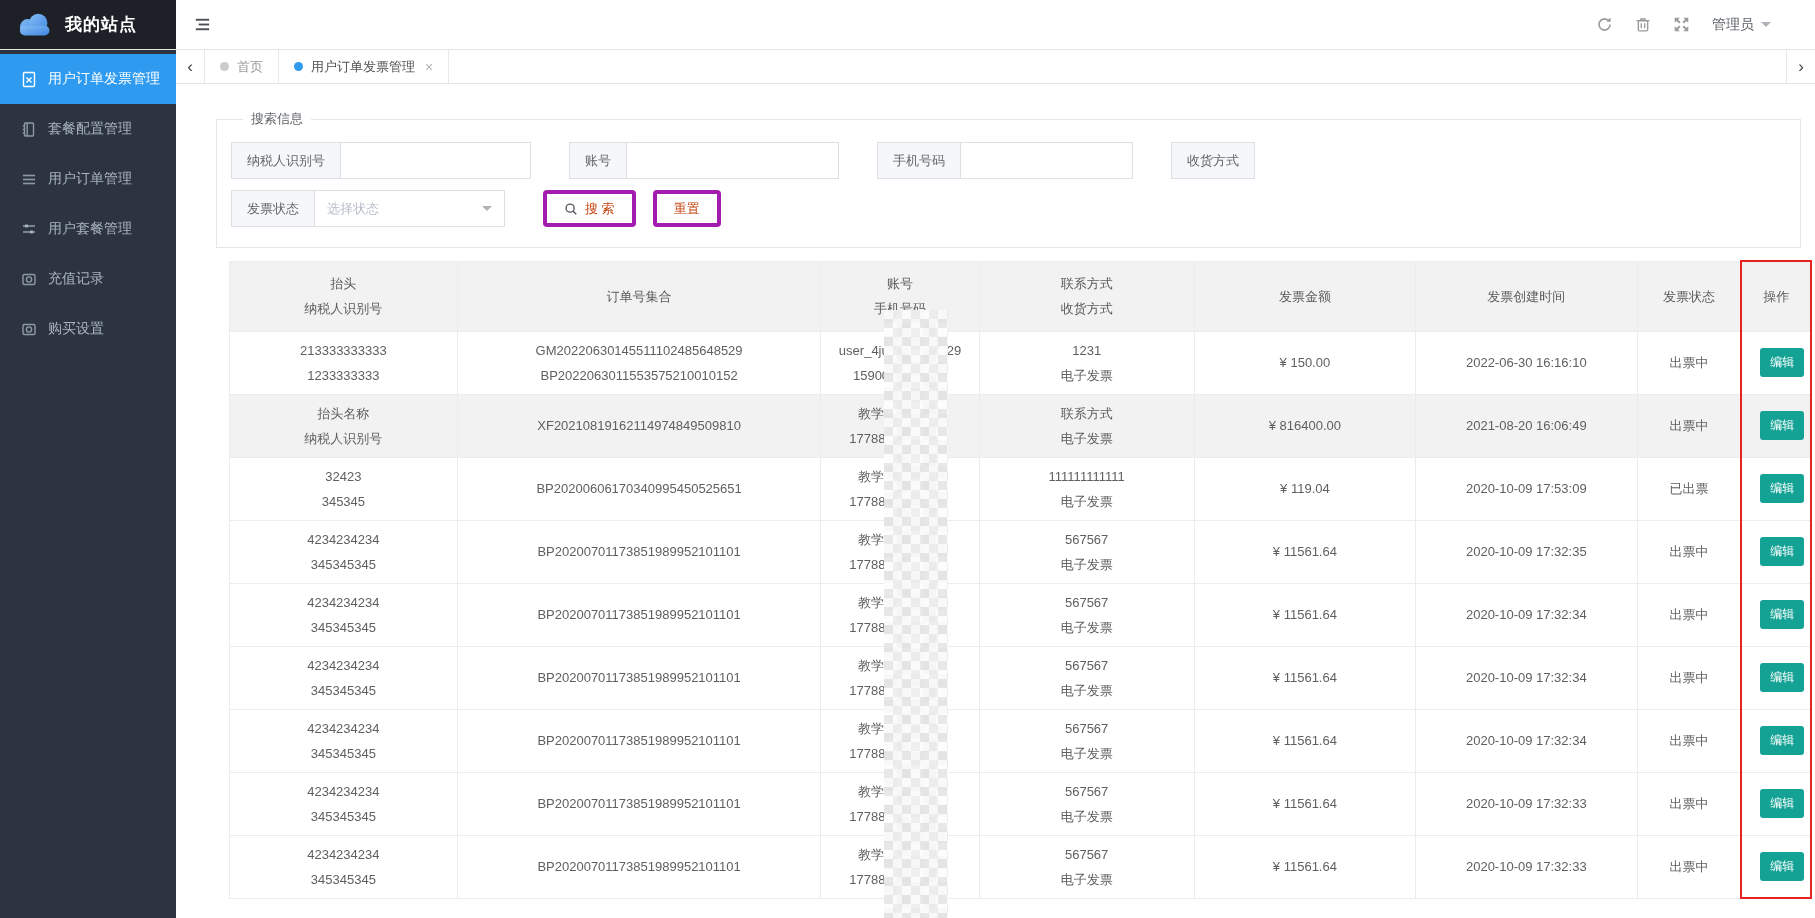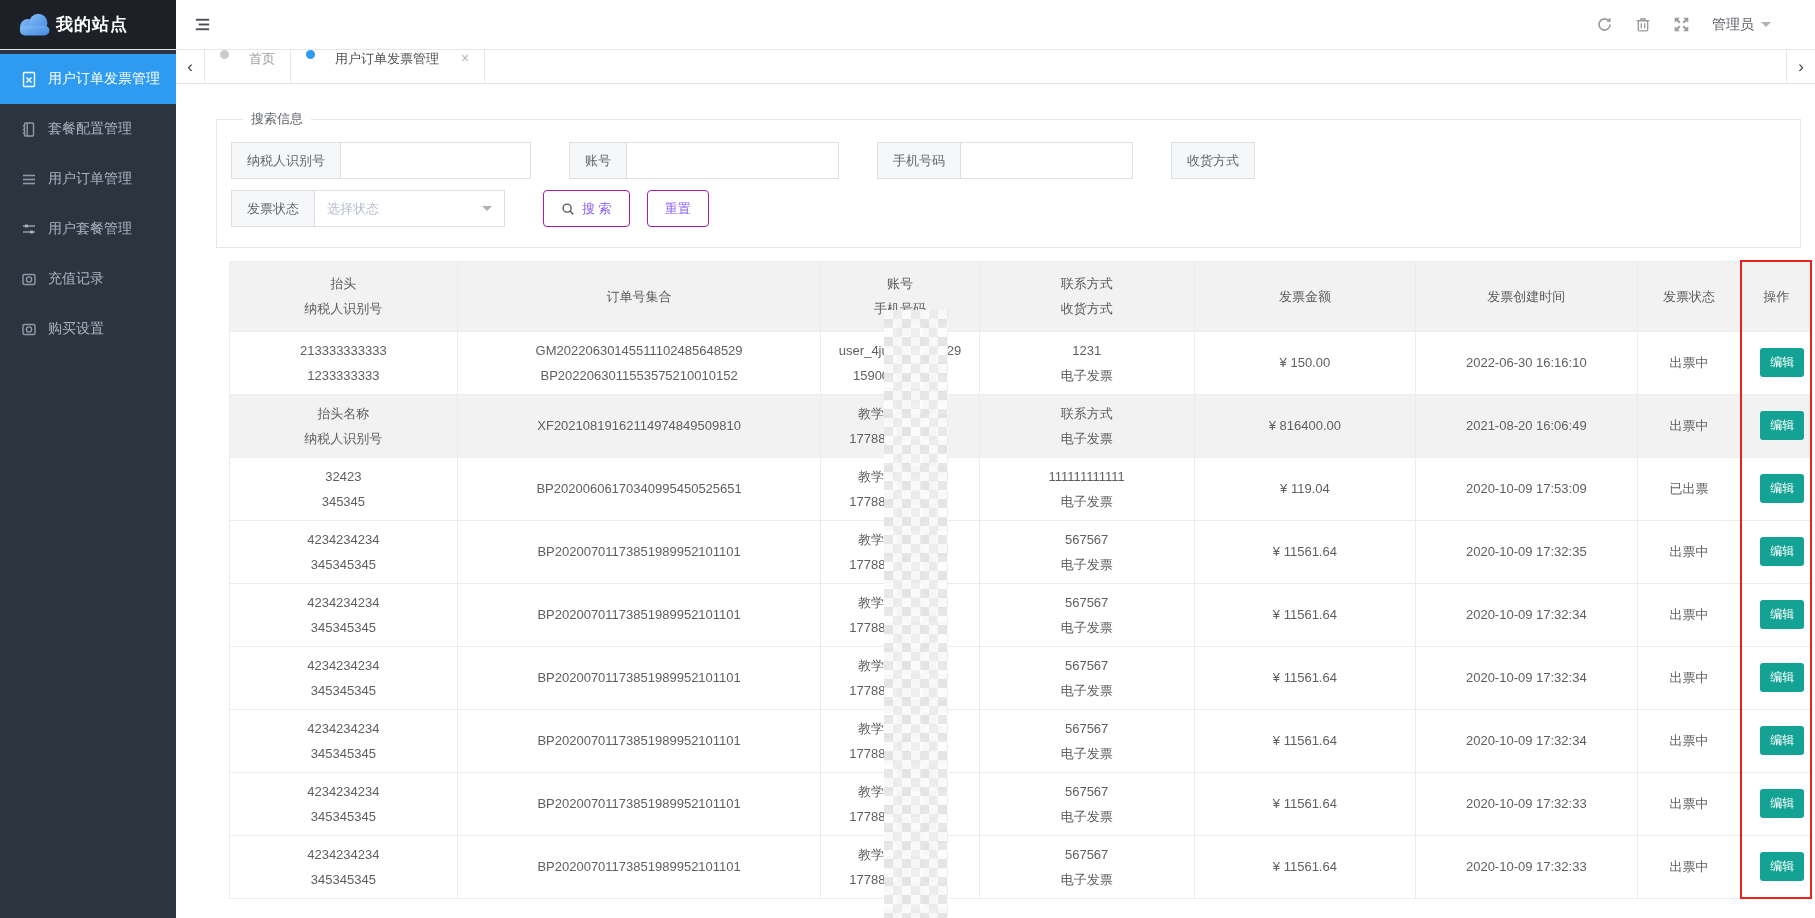--- a/index.html
+++ b/index.html
@@ -3,21 +3,21 @@
 <meta charset="utf-8">
 <style>
   * { margin:0; padding:0; box-sizing:border-box; }
   html,body { background:#fff; }
   body { font-family:"Liberation Sans","DejaVu Sans",sans-serif; }
   .page { position:relative; width:1815px; height:918px; overflow:hidden; background:#fff; }
 
   
   .topbar { position:absolute; top:0; left:0; width:1815px; height:50px; background:#fff;
             border-bottom:1px solid #e6e6e6; display:flex; align-items:stretch; z-index:6; }
-  .logo { width:176px; background:#1d2026; display:flex; align-items:center; padding-left:14px; flex:0 0 176px; }
+  .logo { width:176px; background:#1d2026; display:flex; align-items:center; gap:9px; padding-left:14px; flex:0 0 176px; }
   .brand { color:#fff; font-size:17px; font-weight:bold; letter-spacing:1px; }
   .collapse-btn { width:52px; display:flex; align-items:center; justify-content:center; cursor:pointer; }
   .topnav { display:flex; align-items:stretch; }
   .nav-item { display:flex; align-items:center; padding:0 19px; font-size:14px; color:#42464c; cursor:pointer; }
   .nav-item.active { background:#e2e2e2; color:#24262a; }
   .top-right { margin-left:auto; display:flex; align-items:center; gap:22px; padding-right:44px; }
   .tool-ic { color:#9b9b9b; display:flex; align-items:center; cursor:pointer; }
   .admin { display:flex; align-items:center; gap:7px; font-size:14px; color:#5f6368; cursor:pointer; }
   .caret-down { width:0; height:0; border:5px solid transparent; border-top-color:#aeb2b9; margin-top:5px; }
 
@@ -30,41 +30,41 @@
   .sitem.active { background:#2f9bf0; color:#ffffff; }
   .sitem.active svg { stroke:#ffffff; }
 
   
   .main { position:absolute; top:50px; left:176px; right:0; bottom:0; background:#fff; }
 
   .tabbar { height:34px; display:flex; align-items:stretch; border-bottom:1px solid #e4e4e4; }
   .tab-arrow { width:29px; display:flex; align-items:center; justify-content:center; color:#444;
                font-size:17px; cursor:pointer; border-right:1px solid #e8e8e8; }
   .tab-arrow.right { margin-left:auto; border-right:none; border-left:1px solid #e8e8e8; }
-  .tab { display:flex; align-items:flex-start; gap:20px; padding:0 15px; font-size:13px; color:#9a9a9a;
+  .tab { display:flex; align-items:center; gap:8px; padding:0 15px; font-size:13px; color:#9a9a9a;
          border-right:1px solid #e8e8e8; cursor:pointer; }
   .tab .dot { width:9px; height:9px; border-radius:50%; background:#cbcbcb; }
   .tab.active { color:#515151; }
   .tab.active .dot { background:#2f9bf0; }
   .tab .close { color:#b3b3b3; font-size:14px; margin-left:2px; cursor:pointer; }
 
   
   fieldset.search { margin:26px 14px 0 40px; border:1px solid #e3e6ea; padding:14px 20px 20px 14px; }
   fieldset.search legend { margin-left:12px; padding:0 8px; font-size:13px; color:#5f6368; }
   .form-row { display:flex; align-items:center; gap:38px; }
   .form-row + .form-row { margin-top:11px; gap:17px; }
   .igroup { display:inline-flex; height:37px; }
   .ilabel { background:#f6f7f9; border:1px solid #dcdfe6; display:flex; align-items:center;
             padding:0 15px; font-size:13px; color:#63676e; white-space:nowrap; }
   .ifld { border:1px solid #dcdfe6; border-left:none; height:37px; padding:0 10px; font-size:13px;
           color:#444; outline:none; background:#fff; }
   .sel { border:1px solid #dcdfe6; border-left:none; background:#fff; display:flex; align-items:center;
          justify-content:space-between; padding:0 12px; font-size:13px; color:#b6bdc9; cursor:pointer; }
-  .btn { height:37px; padding:0 17px; background:#fff; border:1px solid #a21caf; border-radius:4px;
-         font-size:13px; color:#8b5cf6; display:inline-flex; align-items:center; gap:7px; cursor:pointer; }
+  .btn { height:37px; padding:0 17px; background:#fff; border:4px solid #a21caf; border-radius:4px;
+         font-size:13px; color:#c2410c; display:inline-flex; align-items:center; gap:7px; cursor:pointer; }
 
   
   table.grid { border-collapse:collapse; table-layout:fixed; width:1583px; margin:12px 0 0 53px; }
   .grid th, .grid td { border:1px solid #ececec; text-align:center; }
   .grid thead th { background:#f2f2f2; font-weight:normal; color:#5c5c5c; font-size:13px; height:70px; }
   .grid td { height:63px; font-size:13px; color:#5f5f5f; background:#fff; }
   .grid tr.hl td { background:#f2f2f2; }
   .line { line-height:25px; }
   .acct-line { display:flex; justify-content:center; align-items:center; line-height:25px; }
   .blur-gap { display:inline-block; width:58px; height:1px; }

